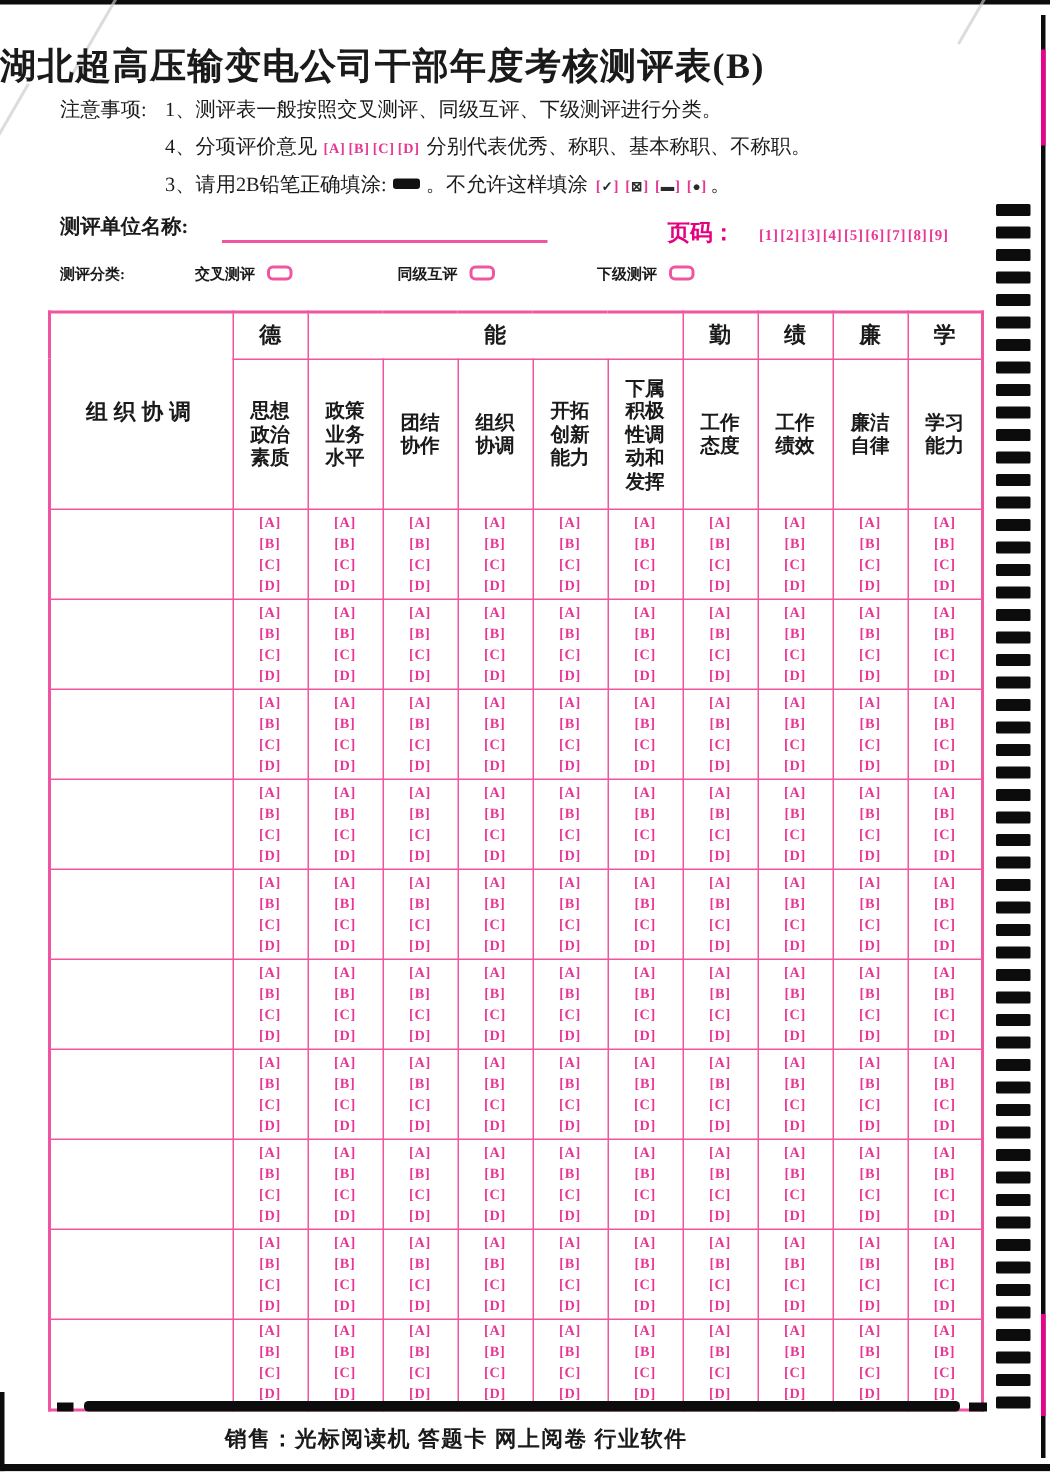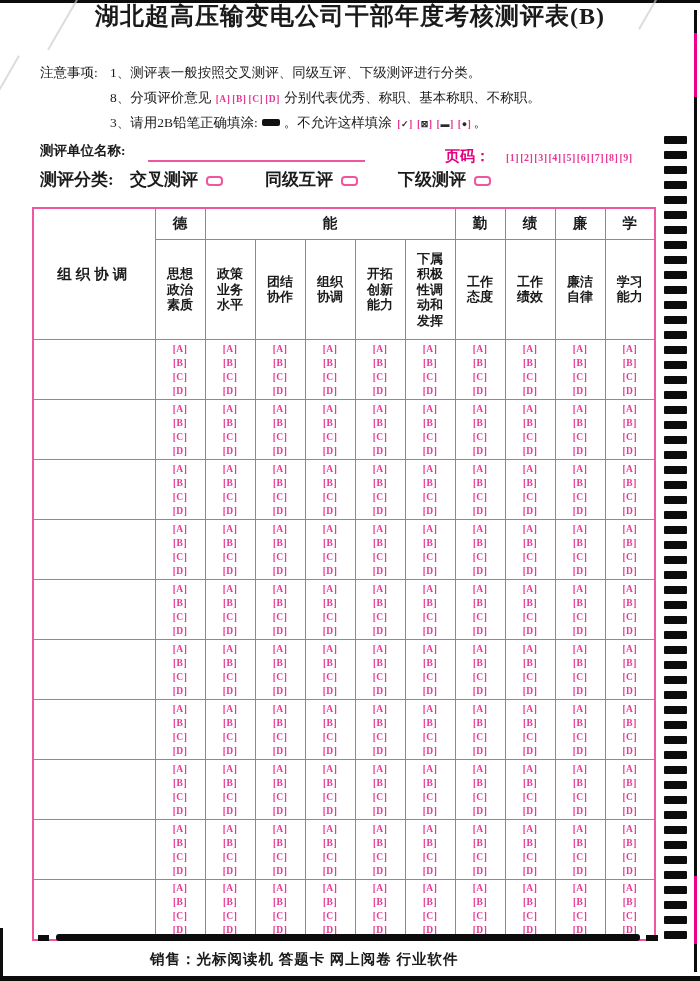--- a/index.html
+++ b/index.html
@@ -19,21 +19,21 @@
   .edge-bottom-left{position:absolute;left:0;top:928px;width:3px;height:53px;background:#0c0c0c;}
   .edge-right{position:absolute;left:694px;top:10px;width:3px;height:962px;background:#0c0c0c;}
   .edge-right-magenta-top{position:absolute;left:694px;top:33px;width:3px;height:64px;background:var(--edge-magenta);}
   .edge-right-magenta-bottom{position:absolute;left:694px;top:876px;width:3px;height:68px;background:var(--edge-magenta);}
   .diag{position:absolute;width:2px;background:#c9c9c9;opacity:.65;}
   .diag1{left:62px;top:-6px;height:60px;transform:rotate(30deg);}
   .diag2{left:4px;top:52px;height:56px;transform:rotate(30deg);}
   .diag3{left:648px;top:-8px;height:40px;transform:rotate(30deg);}
 
   
-  .title{position:absolute;left:0;top:0;width:700px;text-align:center;
+  .title{position:absolute;left:0;top:28px;width:700px;
     font-size:24px;font-weight:bold;letter-spacing:1px;}
 
   
   .notes{position:absolute;left:40px;top:60px;width:630px;font-size:13.5px;line-height:25px;}
   .notes-label{position:absolute;left:0;top:0;}
   .notes-items{position:absolute;left:70px;top:0;width:560px;}
   .note-line{white-space:nowrap;height:25px;}
   .opt-token{color:var(--pink);font-size:9.5px;font-weight:bold;margin:0 1px;letter-spacing:0.5px;}
   .fill-correct{display:inline-block;width:18px;height:7px;background:#111;border-radius:2px;margin:0 4px;vertical-align:1px;}
   .wrong-token{margin:0 2px;letter-spacing:0.5px;}
@@ -42,21 +42,21 @@
 
   
   .unit-row{position:absolute;left:40px;top:142px;font-size:13.5px;font-weight:bold;}
   .unit-underline{position:absolute;left:148px;top:160px;width:217px;height:2px;background:var(--line);}
   .pageno{position:absolute;left:445px;top:146px;white-space:nowrap;}
   .pageno-label{color:#e4017f;font-weight:bold;font-size:15px;vertical-align:middle;}
   .pageno-nums{margin-left:16px;vertical-align:middle;}
   .pn-token{color:var(--pink);font-size:10px;font-weight:bold;margin-right:1px;letter-spacing:0.5px;}
 
   
-  .cat-row{position:absolute;left:0;top:168px;width:700px;height:24px;font-size:17px;font-weight:bold;}
+  .cat-row{position:absolute;left:0;top:176px;width:700px;height:24px;font-size:10px;font-weight:bold;}
   .cat-label{position:absolute;left:40px;top:0;}
   .cat-item{position:absolute;top:0;white-space:nowrap;}
   .cat-item:nth-child(2){left:130px;}
   .cat-item:nth-child(3){left:265px;}
   .cat-item:nth-child(4){left:398px;}
   .cat-box{display:inline-block;width:17px;height:10px;border:2px solid var(--line);border-radius:4px;margin-left:8px;vertical-align:-1px;}
 
   
   .table-region{position:absolute;left:32px;top:207px;}
   table.eval-table{border-collapse:collapse;table-layout:fixed;width:622px;border:2px solid var(--line);}
@@ -96,21 +96,21 @@
   <div class="diag diag2"></div>
   <div class="diag diag3"></div>
 
   <div class="title">湖北超高压输变电公司干部年度考核测评表(B)</div>
 
   <div class="notes">
     <span class="notes-label">注意事项:</span>
     <div class="notes-items">
       <div class="note-line">1、测评表一般按照交叉测评、同级互评、下级测评进行分类。</div>
       <div class="note-line">
-        <span>8、分项评价意见 </span><span><span class="opt-token">[A]</span><span class="opt-token">[B]</span><span class="opt-token">[C]</span><span class="opt-token">[D]</span></span><span> 分别代表优秀、称职、基本称职、不称职。</span>
+        <span>4、分项评价意见 </span><span><span class="opt-token">[A]</span><span class="opt-token">[B]</span><span class="opt-token">[C]</span><span class="opt-token">[D]</span></span><span> 分别代表优秀、称职、基本称职、不称职。</span>
       </div>
       <div class="note-line">
         <span>3、请用2B铅笔正确填涂:</span><span class="fill-correct"></span><span>。不允许这样填涂 </span><span><span class="wrong-token"><span class="wb">[</span><span class="wm">✓</span><span class="wb">]</span></span><span class="wrong-token"><span class="wb">[</span><span class="wm">⊠</span><span class="wb">]</span></span><span class="wrong-token"><span class="wb">[</span><span class="wm">▬</span><span class="wb">]</span></span><span class="wrong-token"><span class="wb">[</span><span class="wm">●</span><span class="wb">]</span></span></span><span>。</span>
       </div>
     </div>
   </div>
 
   <div class="unit-row">
     <span>测评单位名称:</span>
   </div>

